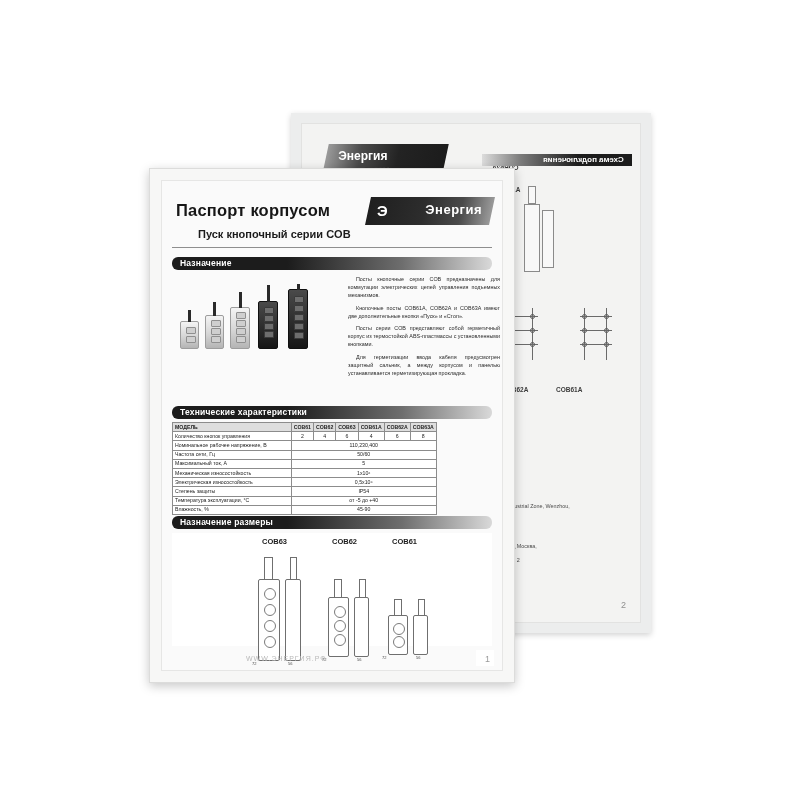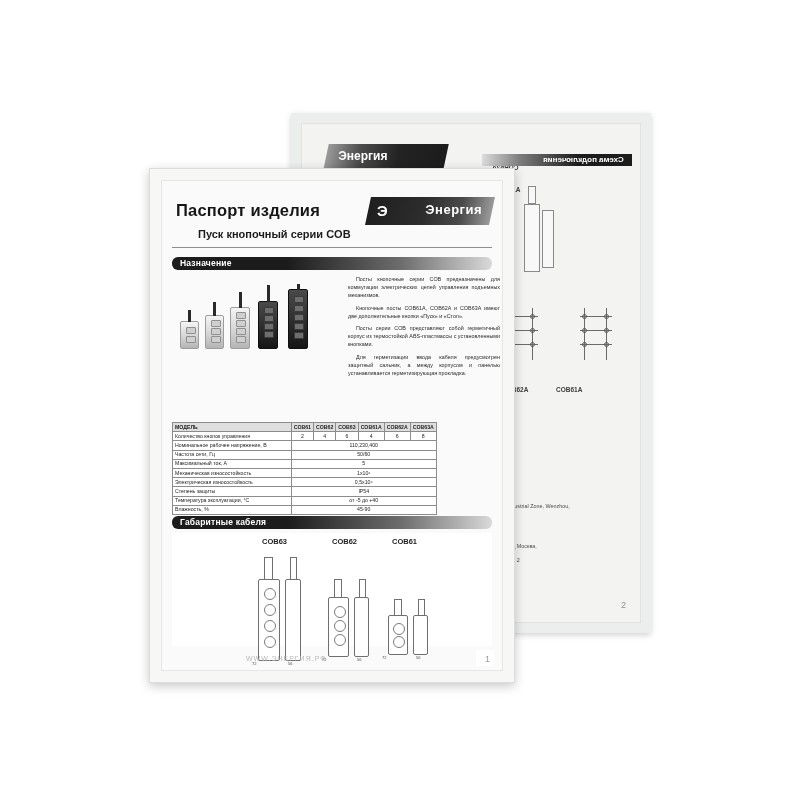--- a/index.html
+++ b/index.html
@@ -432,21 +432,21 @@
       <div class="back-text" style="left:186px; top:418px; width:170px;">...ия, город Москва,</div>
       <div class="back-text" style="left:186px; top:432px; width:170px;">...0, корпус 2</div>
 
       <div class="back-page-num">2</div>
     </div>
   </div>
 
   <div class="sheet" id="sheet-front">
     <div class="page-inner">
 
-      <div class="doc-title">Паспорт изделия</div>
+      <div class="doc-title">Паспорт корпусом</div>
       <div class="doc-sub">Пуск кнопочный серии COB</div>
       <div class="title-rule"></div>
 
       <div class="brand">
         <div class="brand-mark">Э</div>
         <div class="brand-text">Энергия</div>
       </div>
 
       <div class="sec-bar" id="sec-purpose">
         <div class="sec-label">Назначение</div>
@@ -488,20 +488,23 @@
         <div class="pb pb-dark" style="left:110px; width:18px; height:58px;">
           <div class="cord" style="height:6px;"></div>
           <div class="btn" style="top:6px;"></div>
           <div class="btn" style="top:15px;"></div>
           <div class="btn" style="top:24px;"></div>
           <div class="btn" style="top:33px;"></div>
           <div class="btn" style="top:42px;"></div>
         </div>
       </div>
 
+      <div class="sec-bar" id="sec-tech">
+        <div class="sec-label">Технические характеристики</div>
+      </div>
 
       <div class="tech-wrap">
         <table class="tech-table" style="position:relative; left:0; top:0;">
           <thead>
             <tr>
               <th class="lab">МОДЕЛЬ</th>
               <th>COB61</th>
               <th>COB62</th>
               <th>COB63</th>
               <th>COB61A</th>
@@ -549,21 +552,21 @@
             </tr>
             <tr>
               <td class="lab">Влажность, %</td>
               <td colspan="6">45-90</td>
             </tr>
           </tbody>
         </table>
       </div>
 
       <div class="sec-bar" id="sec-dims">
-        <div class="sec-label">Габаритные кабеля</div>
+        <div class="sec-label">Назначение размеры</div>
       </div>
 
       <div class="dims-area">
         <div class="dims-label" style="left:90px; top:4px;">COB63</div>
         <div class="dims-label" style="left:160px; top:4px;">COB62</div>
         <div class="dims-label" style="left:220px; top:4px;">COB61</div>
 
         <div class="drw-top" style="left:92px; top:24px; width:7px; height:22px;"></div>
         <div class="drw" style="left:86px; top:46px; width:20px; height:80px;">
           <div class="slot" style="top:8px;"></div>

